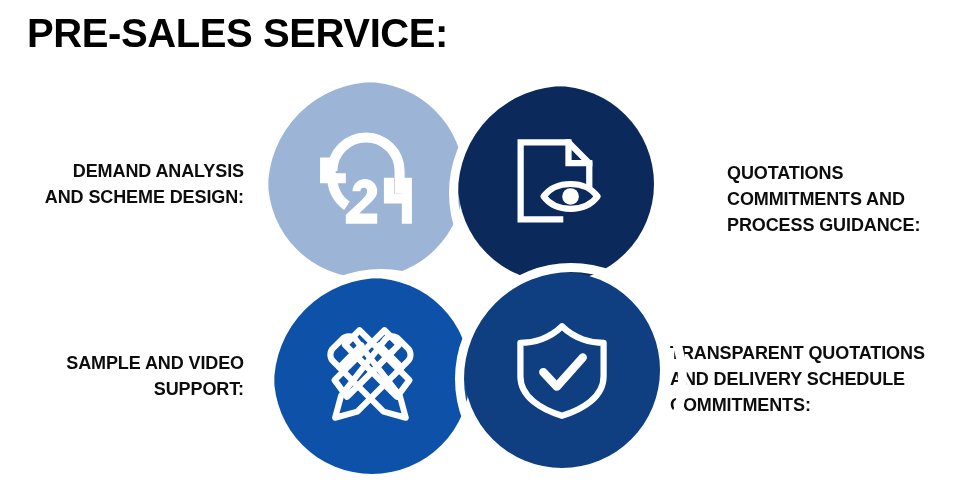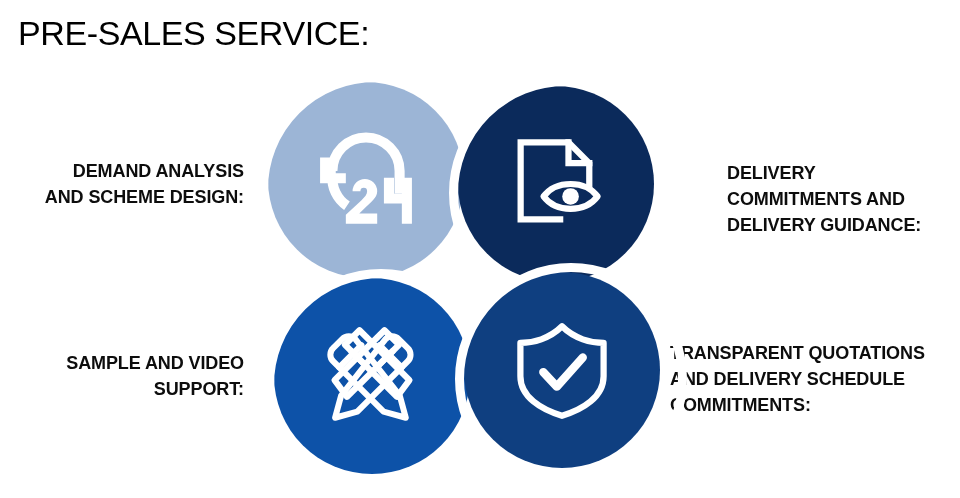--- a/index.html
+++ b/index.html
@@ -20,24 +20,24 @@
   #root {
     position: relative;
     width: 960px;
     height: 498px;
     background: #ffffff;
   }
 
   
   .page-title {
     position: absolute;
-    left: 18px;
+    left: 27px;
     top: 12px;
-    font-size: 34px;
-    font-weight: 400;
+    font-size: 40px;
+    font-weight: 700;
     letter-spacing: -0.4px;
     color: #000000;
     line-height: 42px;
     white-space: nowrap;
   }
 
   
   .cluster {
     position: absolute;
     left: 268px;
@@ -208,23 +208,23 @@
     </div>
 
   </div>
 
   <div class="label label-left label-demand">
     <span class="line">DEMAND ANALYSIS</span>
     <span class="line">AND SCHEME DESIGN:</span>
   </div>
 
   <div class="label label-right label-technical">
-    <span class="line">DELIVERY</span>
+    <span class="line">QUOTATIONS</span>
     <span class="line">COMMITMENTS AND</span>
-    <span class="line">DELIVERY GUIDANCE:</span>
+    <span class="line">PROCESS GUIDANCE:</span>
   </div>
 
   <div class="label label-left label-sample">
     <span class="line">SAMPLE AND VIDEO</span>
     <span class="line">SUPPORT:</span>
   </div>
 
   <div class="label label-right label-transparent">
     <span class="line">TRANSPARENT QUOTATIONS</span>
     <span class="line">AND DELIVERY SCHEDULE</span>

